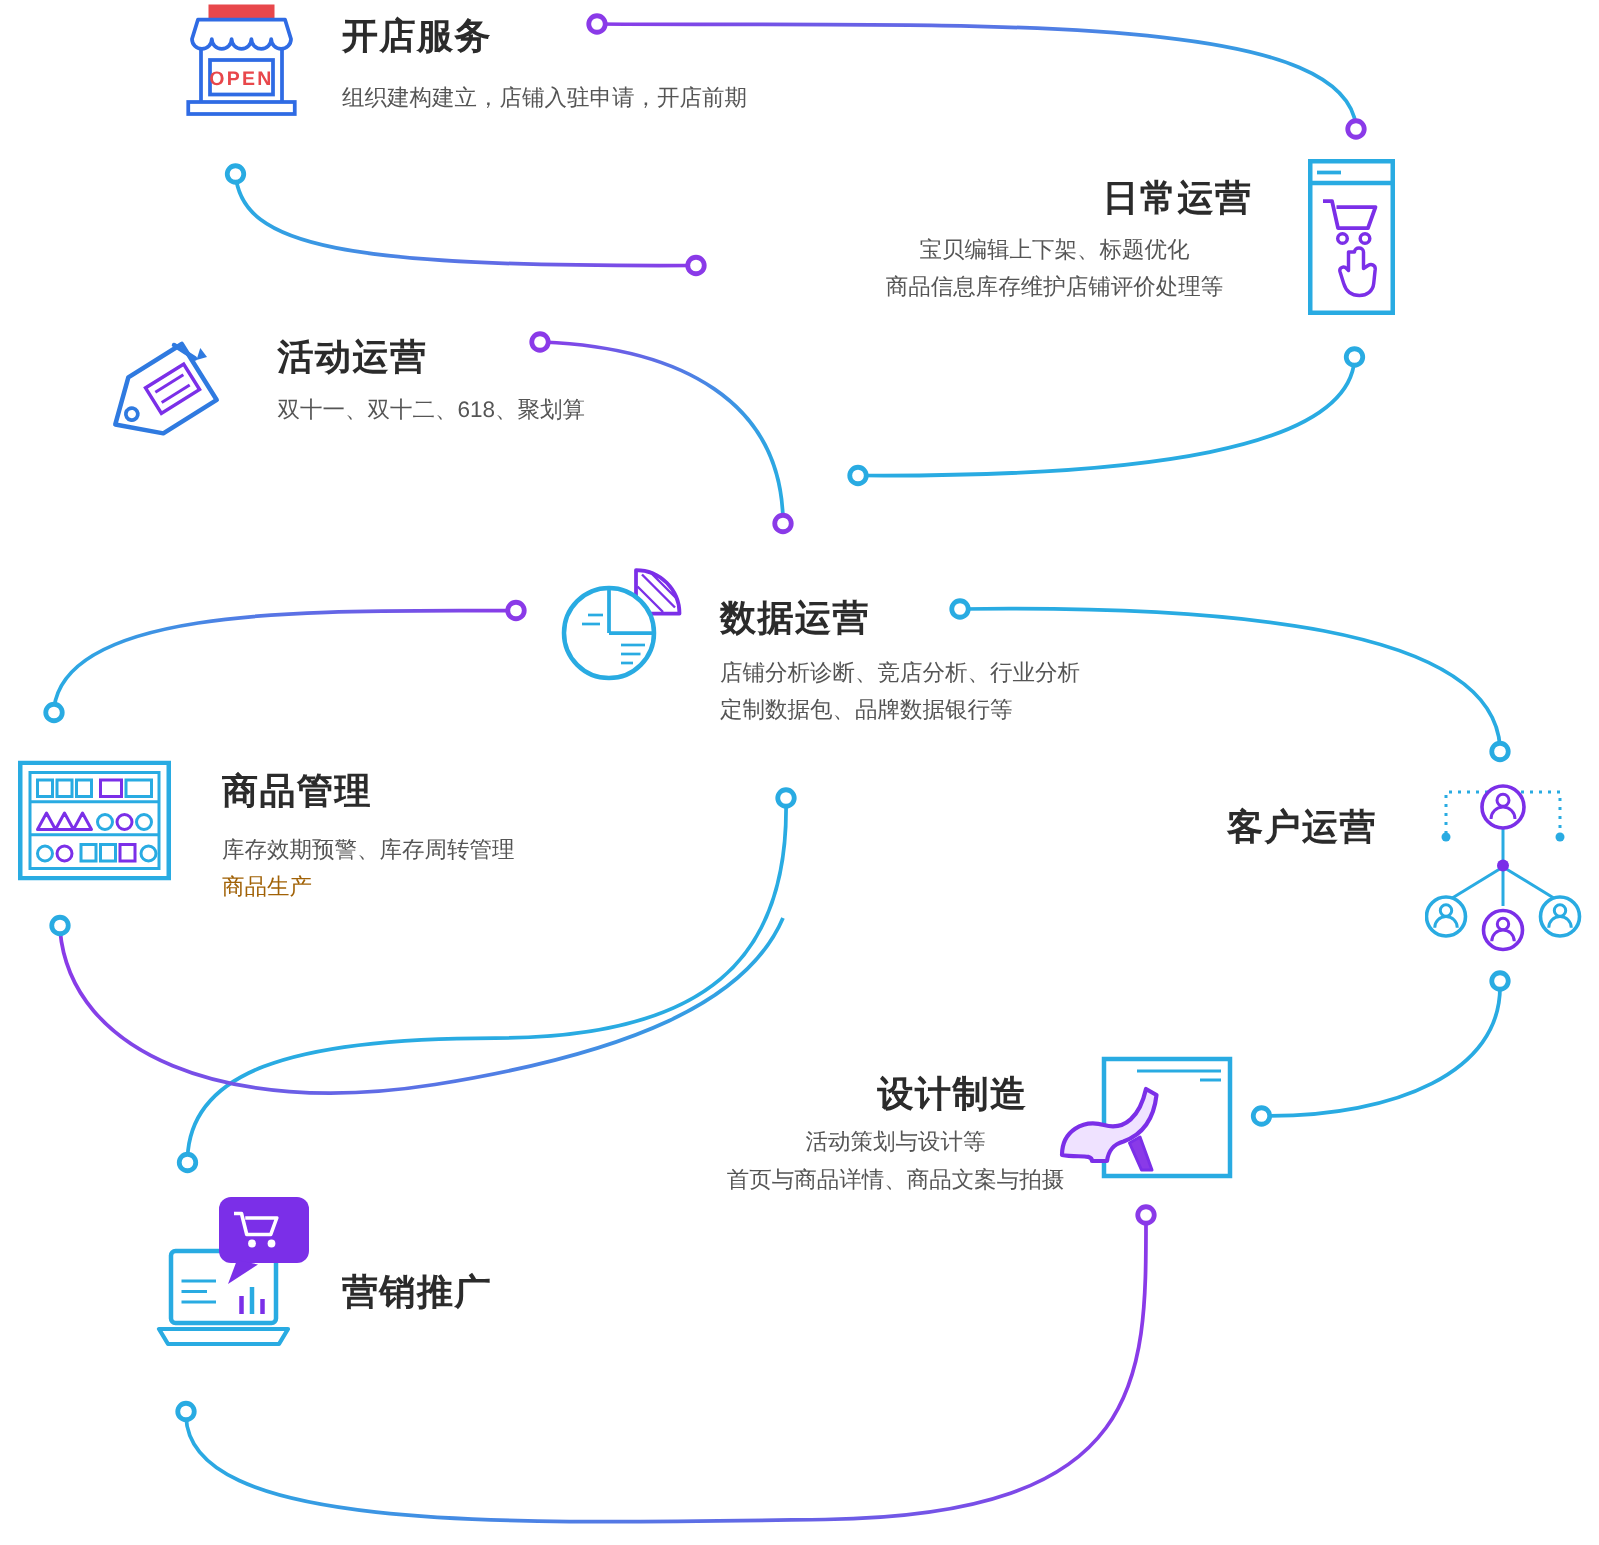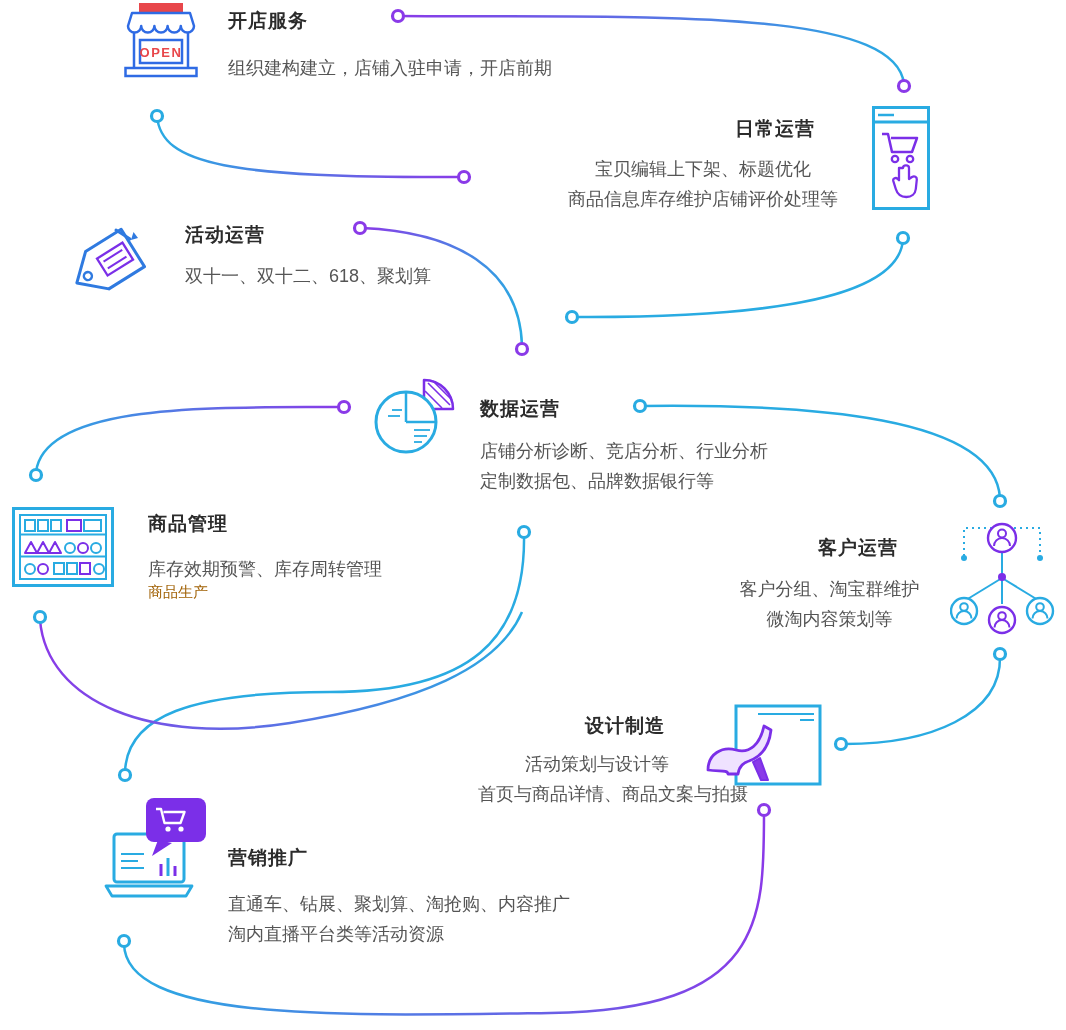--- a/index.html
+++ b/index.html
@@ -1,22 +1,22 @@
 <!DOCTYPE html>
 <html><head>
 <meta charset="utf-8">
 <style>
   html,body{margin:0;padding:0;background:#fff;}
   .canvas{position:relative;width:1066px;height:1030px;background:#ffffff;
           font-family:"Liberation Sans",sans-serif;overflow:hidden;}
   .abs{position:absolute;}
   svg.wires{position:absolute;left:0;top:0;z-index:1;}
   .node-el{z-index:2;}
-  .title{font-size:19px;font-weight:bold;color:#2b2b2b;letter-spacing:1px;white-space:nowrap;}
-  .desc{font-size:18px;color:#555;line-height:1.65;white-space:nowrap;}
+  .title{font-size:24px;font-weight:bold;color:#2b2b2b;letter-spacing:1px;white-space:nowrap;}
+  .desc{font-size:15px;color:#555;line-height:1.65;white-space:nowrap;}
   .center{text-align:center;}
   .link{color:#a16207;cursor:pointer;font-size:15px;line-height:1.65;white-space:nowrap;}
   .wires path.line{fill:none;stroke-width:2.5;}
   .wires circle.end{fill:#fff;stroke-width:3.2;}
   .cb{stroke:#29abe2;} .cp{stroke:#8a3ae8;}
 </style>
 </head>
 <body>
 
 <div class="canvas">
@@ -182,24 +182,20 @@
       <rect x="55" y="56" width="10" height="11" fill="none" stroke="#29abe2" stroke-width="2"></rect>
       <rect x="68" y="56" width="10" height="11" fill="none" stroke="#7b2fe8" stroke-width="2"></rect>
       <circle cx="87" cy="62" r="5" fill="none" stroke="#29abe2" stroke-width="2"></circle>
     </svg>
   </div>
   <div class="abs node-el title" style="left:148px;top:511px;">商品管理</div>
   <div class="abs node-el desc" style="left:148px;top:555px;">库存效期预警、库存周转管理</div>
   <div class="abs node-el link" style="left:148px;top:580px;">商品生产</div>
 
   <div class="abs node-el title" style="left:818px;top:535px;">客户运营</div>
-  <div class="abs node-el desc center" style="left:722px;top:575px;width:215px;">
-    <div>客户分组、淘宝群维护</div>
-    <div>微淘内容策划等</div>
-  </div>
   <div class="abs node-el" style="left:950px;top:514px;">
     <svg width="106" height="126" viewBox="0 0 106 126">
       <path d="M14 42 V14 H90 V42" fill="none" stroke="#29abe2" stroke-width="2" stroke-dasharray="2 4"></path>
       <circle cx="14" cy="44" r="3" fill="#29abe2"></circle>
       <circle cx="90" cy="44" r="3" fill="#29abe2"></circle>
       <line x1="52" y1="38" x2="52" y2="60" stroke="#29abe2" stroke-width="2"></line>
       <line x1="52" y1="64" x2="16" y2="86" stroke="#29abe2" stroke-width="2"></line>
       <line x1="52" y1="66" x2="52" y2="90" stroke="#29abe2" stroke-width="2"></line>
       <line x1="52" y1="64" x2="88" y2="86" stroke="#29abe2" stroke-width="2"></line>
       <circle cx="52" cy="63" r="4" fill="#7b2fe8"></circle>
@@ -252,18 +248,14 @@
       <line x1="71" y1="80" x2="71" y2="70" stroke="#7b2fe8" stroke-width="3"></line>
       <path d="M2 90 H88 L82 100 H8 Z" fill="#fff" stroke="#29abe2" stroke-width="2.8" stroke-linejoin="round"></path>
       <rect x="42" y="2" width="60" height="44" rx="8" fill="#7b2fe8"></rect>
       <path d="M54 44 L48 60 L68 47 Z" fill="#7b2fe8"></path>
       <path d="M52 13 h5 l3.5 14 h16 l4 -11 h-21" fill="none" stroke="#fff" stroke-width="2.4" stroke-linejoin="round"></path>
       <circle cx="64" cy="33" r="2.6" fill="#fff"></circle>
       <circle cx="77" cy="33" r="2.6" fill="#fff"></circle>
     </svg>
   </div>
   <div class="abs node-el title" style="left:228px;top:845px;">营销推广</div>
-  <div class="abs node-el desc" style="left:228px;top:890px;">
-    <div>直通车、钻展、聚划算、淘抢购、内容推广</div>
-    <div>淘内直播平台类等活动资源</div>
-  </div>
 
 </div>
 
 </body></html>

